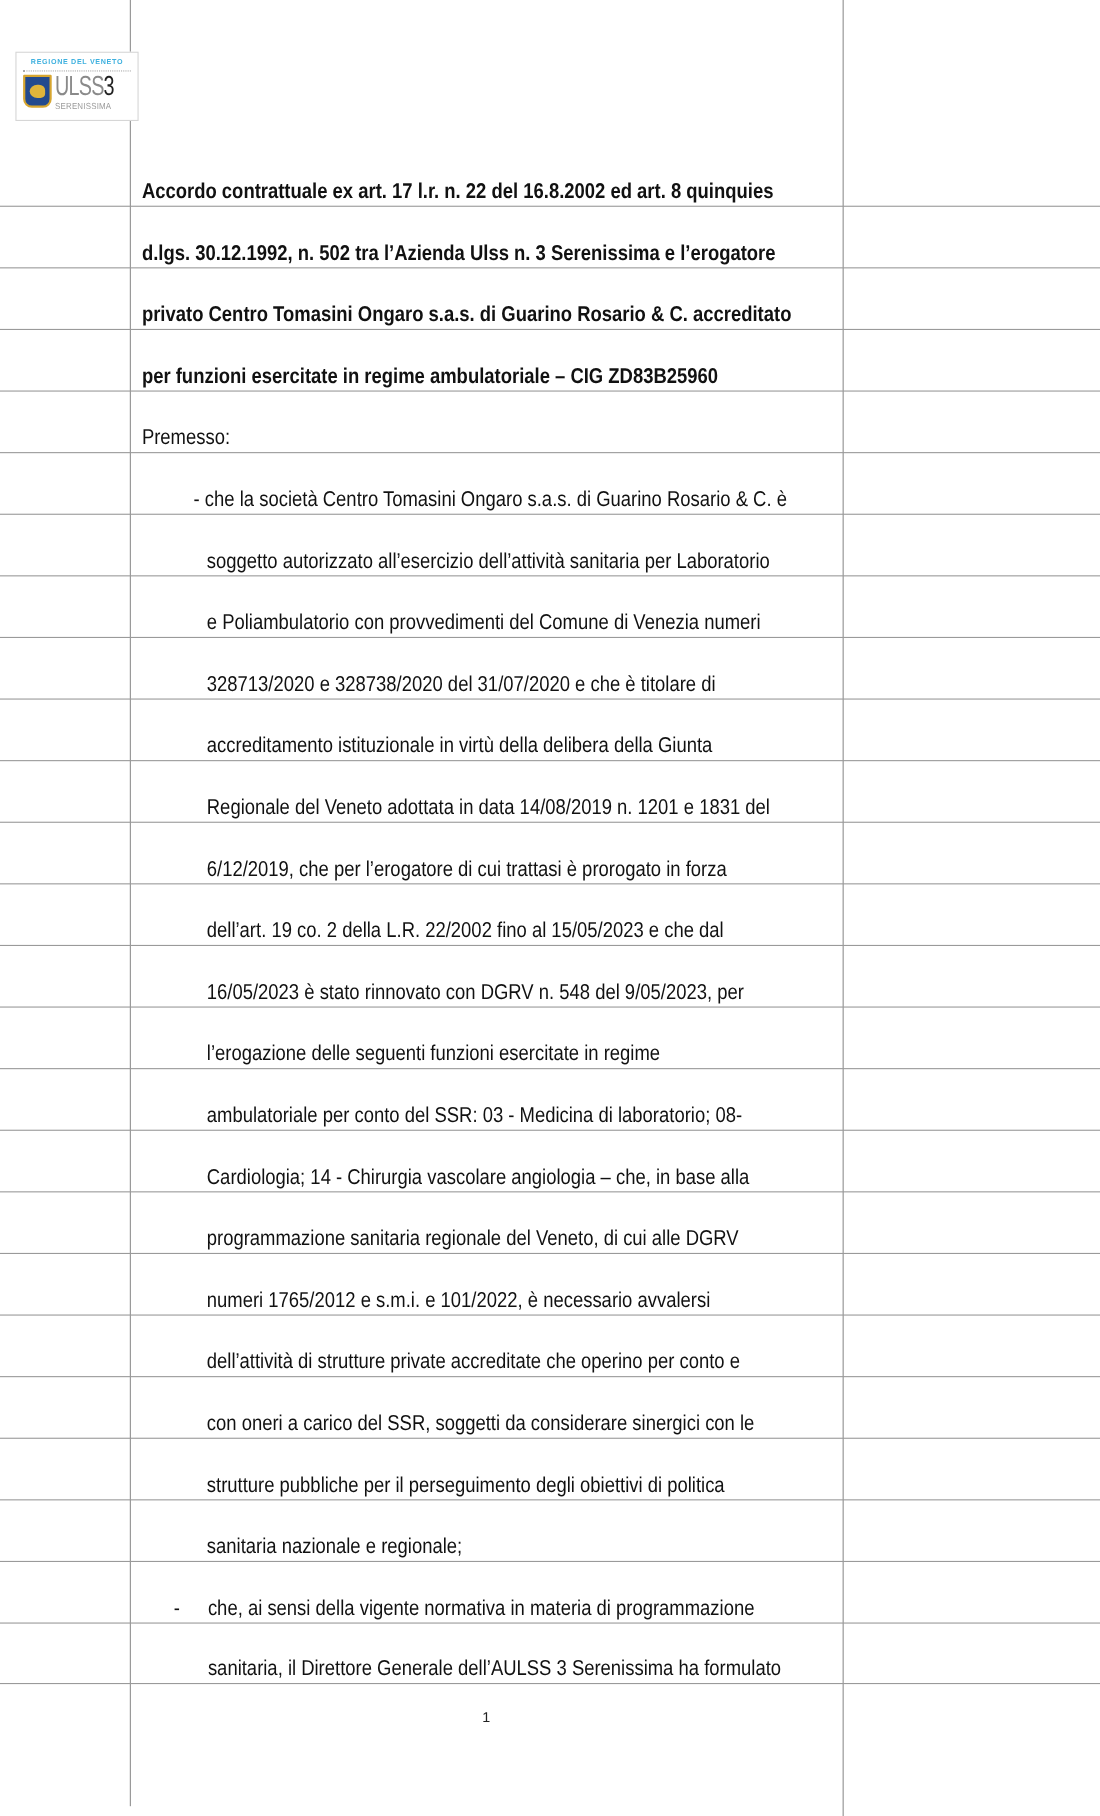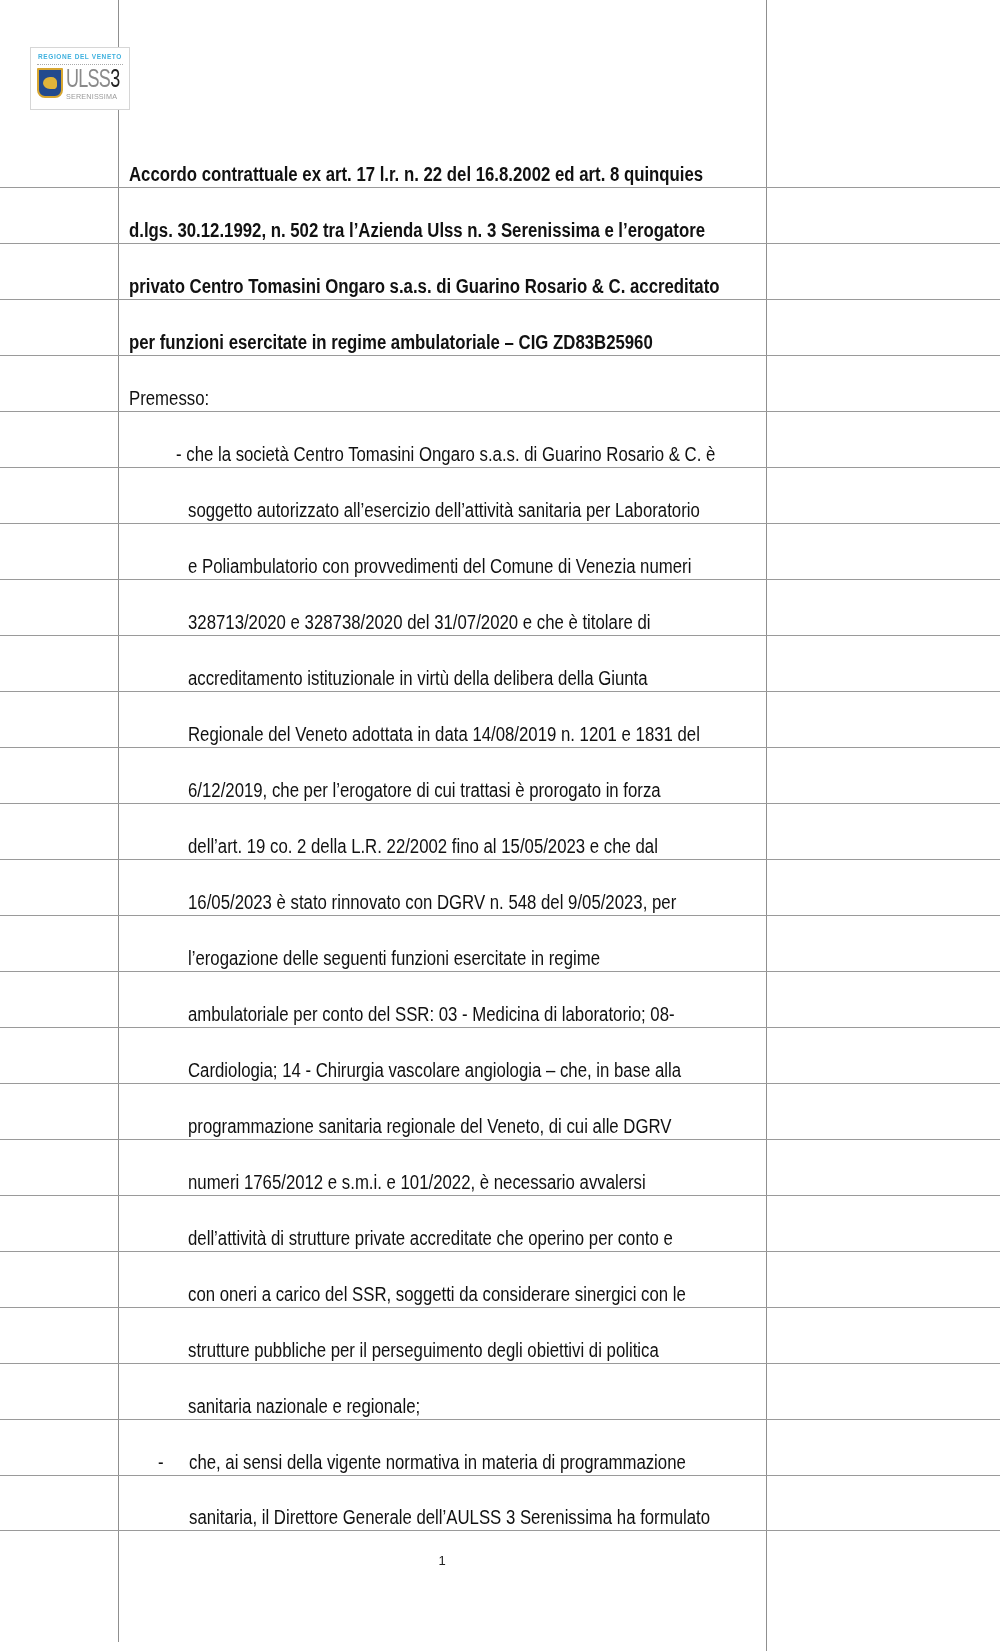--- a/index.html
+++ b/index.html
@@ -22,23 +22,23 @@
     .vline.right { left: 766px; height: 1651px; }
     .hline {
       position: absolute;
       left: 0;
       width: 1000px;
       height: 1px;
       background: #9a9a9a;
     }
     .logo {
       position: absolute;
-      left: 30px;
+      left: 14px;
       top: 47px;
-      width: 100px;
+      width: 112px;
       height: 63px;
       border: 1px solid #d6d6d6;
       background: #fff;
       box-sizing: border-box;
       padding-left: 44px;
     }
     .logo .region {
       position: absolute;
       top: 5px;
       left: 0;

